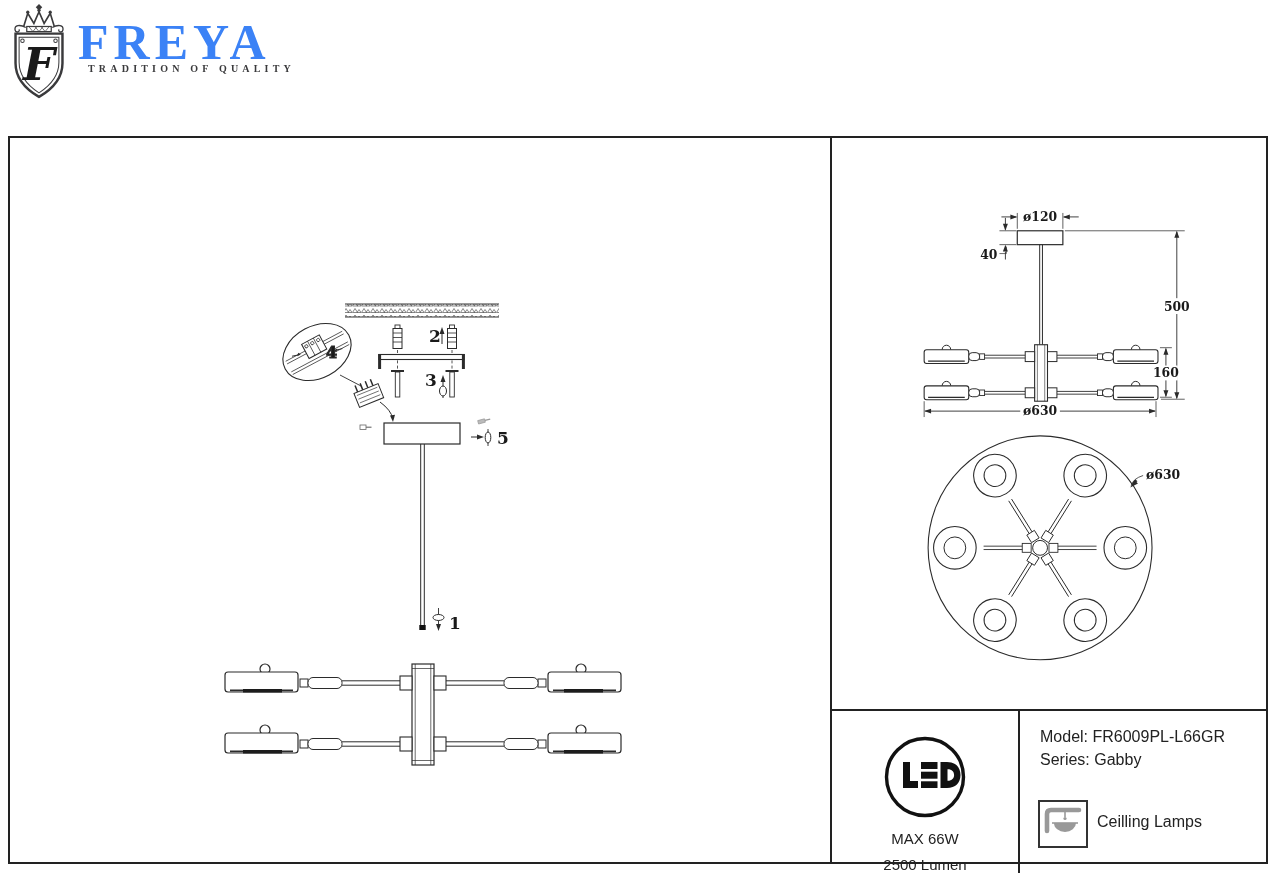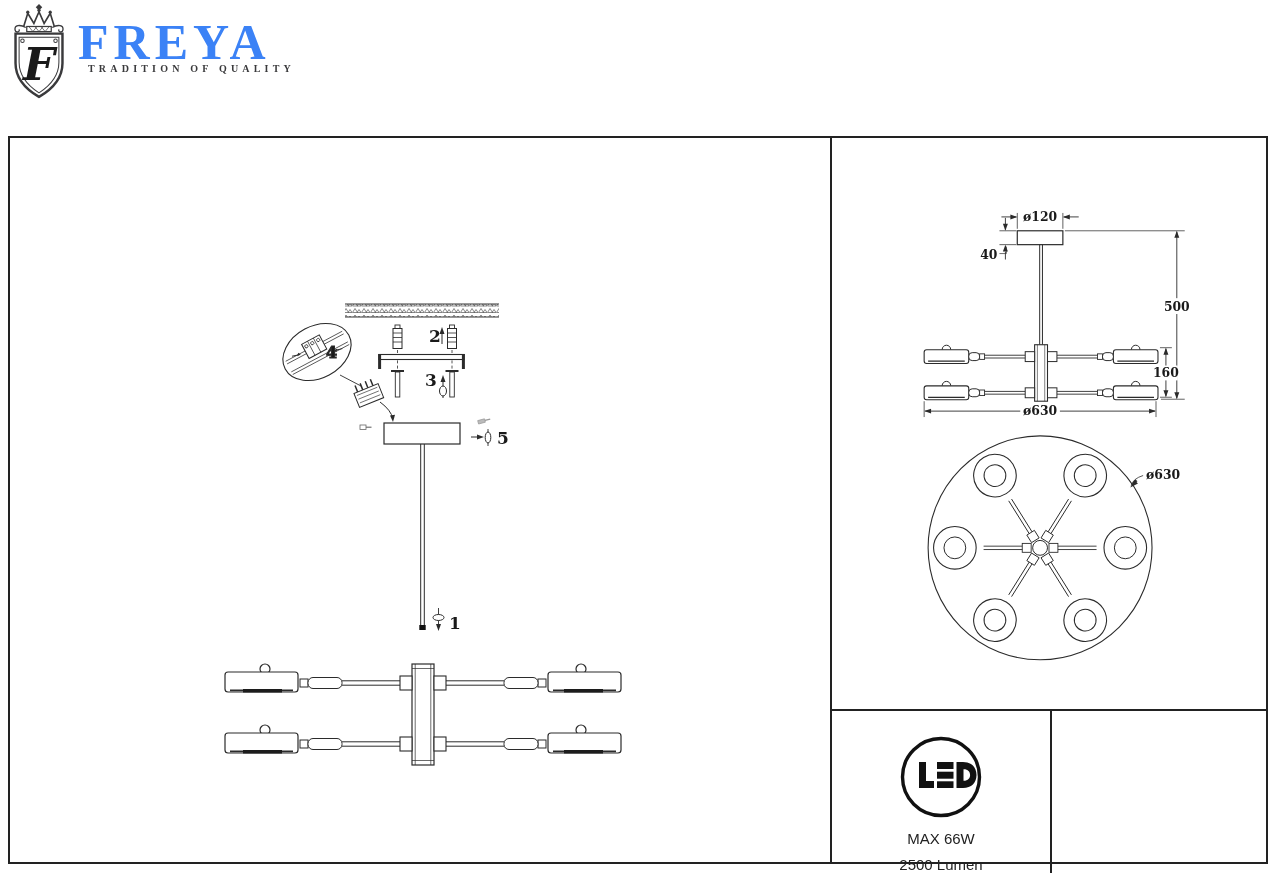--- a/index.html
+++ b/index.html
@@ -14,21 +14,21 @@
   .titleblock{position:absolute;left:50%;top:6px;transform:translateX(-50%);text-align:center;}
   .title{font-size:39px;font-weight:bold;line-height:1.1;letter-spacing:0.5px;}
   .subtitle{font-size:23px;margin-top:3px;}
   
   .frame{position:absolute;left:8px;top:136px;width:1260px;height:728px;
          border:2px solid #222;box-sizing:border-box;display:flex;}
   .left-panel{width:822px;border-right:2px solid #222;box-sizing:border-box;position:relative;}
   .right-panel{flex:1;display:flex;flex-direction:column;position:relative;}
   .draw-area{height:571px;position:relative;}
   .info-row{flex:1;border-top:2px solid #222;display:flex;}
-  .led-cell{width:220px;border-right:2px solid #222;box-sizing:border-box;
+  .led-cell{width:188px;border-right:2px solid #222;box-sizing:border-box;
             display:flex;flex-direction:column;align-items:center;}
   .led-cell svg{margin-top:24px;}
   .led-watt{font-size:15px;margin-top:11px;color:#222;}
   .led-lumen{font-size:15px;margin-top:9px;color:#222;}
   .model-cell{flex:1;position:relative;font-size:16px;color:#222;}
   .model-line{position:absolute;left:20px;top:17px;}
   .series-line{position:absolute;left:20px;top:40px;}
   .cat-icon{position:absolute;left:18px;top:89px;}
   .cat-label{position:absolute;left:77px;top:102px;}
   svg text{font-family:"DejaVu Serif",serif;font-weight:bold;fill:#1a1a1a;}
@@ -359,16 +359,29 @@
             <path d="M20,27 h7 v19 h8 v7 h-15 z" fill="#111"></path>
             <rect x="38" y="27" width="16.5" height="7" fill="#111"></rect>
             <rect x="38" y="36.7" width="16.5" height="7" fill="#111"></rect>
             <rect x="38" y="46.3" width="16.5" height="6.7" fill="#111"></rect>
             <path fill-rule="evenodd" fill="#111" d="M57.5,27 h6.5 c8.5,0 13.5,5.3 13.5,13 s-5,13 -13.5,13 h-6.5 z
                  M64.5,34.2 h0.3 c4.2,0 6.3,2.7 6.3,5.8 s-2.1,5.8 -6.3,5.8 h-0.3 z"></path>
           </svg>
           <div class="led-watt">MAX 66W</div>
           <div class="led-lumen">2500 Lumen</div>
         </div>
+        <div class="model-cell">
+          <div class="model-line">Model: FR6009PL-L66GR</div>
+          <div class="series-line">Series: Gabby</div>
+          <svg class="cat-icon" width="50" height="48" viewBox="0 0 50 48">
+            <rect x="1" y="1" width="48" height="46" fill="#fff" stroke="#333" stroke-width="2"></rect>
+            <path d="M9,31 V14 Q9,10 13,10 H41" fill="none" stroke="#999" stroke-width="4.6" stroke-linecap="round"></path>
+            <line x1="27" y1="10" x2="27" y2="17" stroke="#999" stroke-width="1.6"></line>
+            <circle cx="27" cy="18.5" r="1.6" fill="#999"></circle>
+            <path d="M16,23 a11,9 0 0 0 22,0 z" fill="#999"></path>
+            <line x1="14" y1="23" x2="40" y2="23" stroke="#999" stroke-width="1.6"></line>
+          </svg>
+          <div class="cat-label">Ceilling Lamps</div>
+        </div>
       </div>
     </div>
   </div>
 </div>
 
 </body></html>

